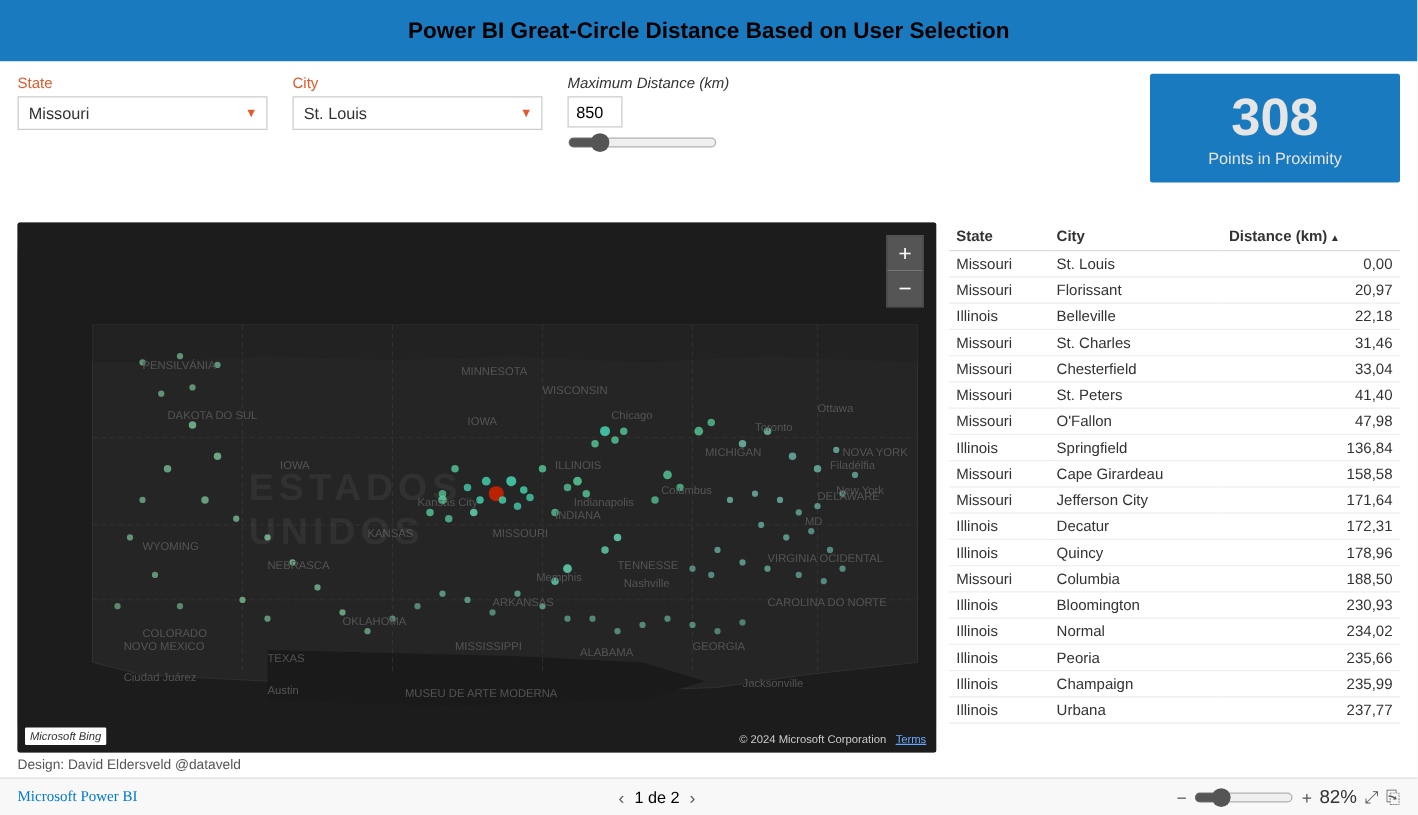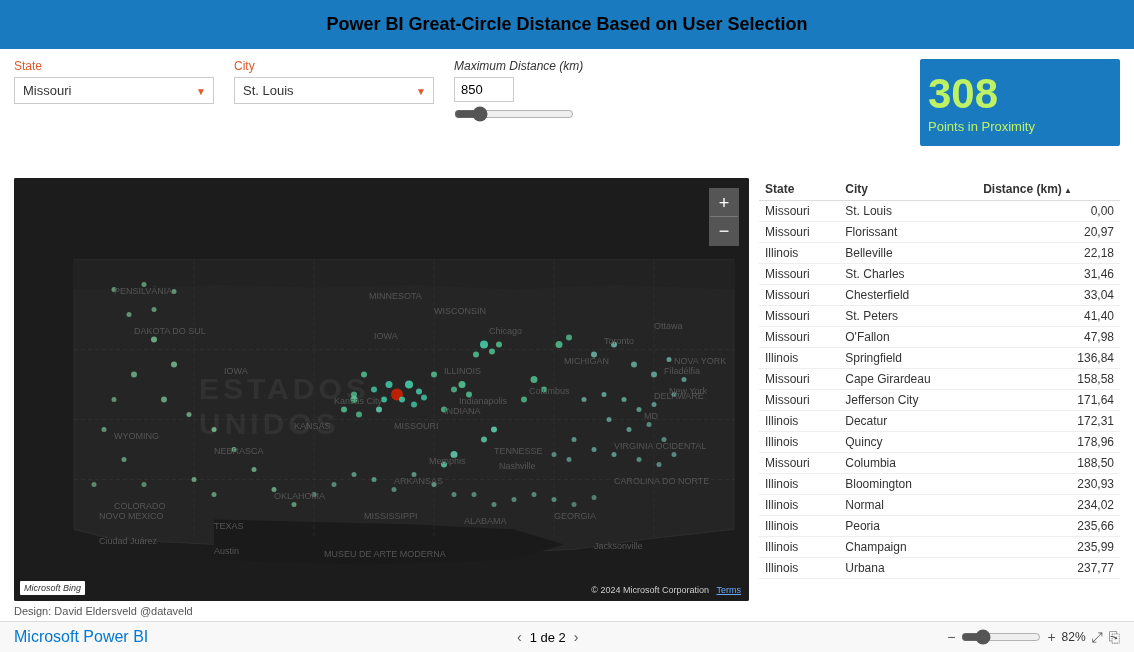--- a/index.html
+++ b/index.html
@@ -18,26 +18,26 @@
 
     .control-group { display: flex; flex-direction: column; }
     .control-label { font-size: 12px; color: #e05a2b; margin-bottom: 4px; font-weight: 500; }
     .control-select { width: 200px; border: 1px solid #ccc; padding: 5px 24px 5px 8px; font-size: 13px; color: #333; background: #fff; appearance: none; cursor: pointer; position: relative; }
     .select-wrapper { position: relative; display: inline-block; }
     .select-wrapper::after { content: '▼'; position: absolute; right: 8px; top: 50%; transform: translateY(-50%); font-size: 10px; color: #e05a2b; pointer-events: none; }
 
     .distance-group { display: flex; flex-direction: column; }
     .distance-label { font-size: 12px; color: #333; margin-bottom: 4px; font-style: italic; }
     .distance-input-row { display: flex; align-items: center; gap: 6px; }
-    .distance-input { width: 60px; border: 1px solid #ccc; padding: 4px 6px; font-size: 13px; }
+    .distance-input { width: 44px; border: 1px solid #ccc; padding: 4px 6px; font-size: 13px; }
     .distance-slider-row { display: flex; align-items: center; margin-top: 4px; }
     .distance-slider { width: 120px; accent-color: #555; cursor: pointer; }
 
     
-    .points-card { background: #1a7abf; color: #bef264; border-radius: 2px; padding: 12px 8px; text-align: left; margin-left: auto; min-width: 200px; }
+    .points-card { background: #1a7abf; color: #e5e5e5; border-radius: 2px; padding: 12px 8px; text-align: center; margin-left: auto; min-width: 200px; }
     .points-number { font-size: 42px; font-weight: bold; line-height: 1.1; }
     .points-label { font-size: 13px; margin-top: 2px; }
 
     
     .main-row { display: flex; gap: 10px; flex: 1; min-height: 0; }
 
     
     .map-container { flex: 0 0 735px; background: #1a1a1a; border-radius: 2px; position: relative; overflow: hidden; }
     .map-bg { width: 100%; height: 100%; background: #1c1c1c; position: relative; }
 
@@ -64,27 +64,27 @@
     thead th.num { text-align: left; }
     tbody tr { border-bottom: 1px solid #eee; }
     tbody td { padding: 3px 6px; color: #333; font-size: 12px; }
     tbody td.num { text-align: right; }
 
     
     .footer-bar { display: flex; align-items: center; padding: 4px 14px; font-size: 11px; color: #555; flex-shrink: 0; }
 
     
     .bottom-bar { display: flex; justify-content: space-between; align-items: center; padding: 6px 14px; border-top: 1px solid #ddd; background: #f8f8f8; flex-shrink: 0; }
-    .power-bi-link { color: #0078d4; font-size: 16px; text-decoration: none; cursor: pointer; }
+    .power-bi-link { color: #0078d4; font-size: 12px; text-decoration: none; cursor: pointer; font-family: Liberation Serif, serif; }
     .pagination { display: flex; align-items: center; gap: 8px; font-size: 13px; }
     .page-arrow { cursor: pointer; color: #555; font-size: 14px; background: none; border: none; }
     .zoom-controls { display: flex; align-items: center; gap: 6px; font-size: 12px; }
     .zoom-btn { background: none; border: none; cursor: pointer; font-size: 14px; color: #555; }
     .zoom-slider { width: 80px; accent-color: #555; }
-    .zoom-pct { font-size: 12px; color: #333; }
+    .zoom-pct { font-size: 15px; color: #333; }
     .icon-btn { background: none; border: none; cursor: pointer; font-size: 14px; color: #555; }
   </style>
 </head>
 <body>
 
 <div class="main-container">
 
   <div class="header">
     <span>Power BI Great-Circle Distance Based on User Selection</span>
   </div>

